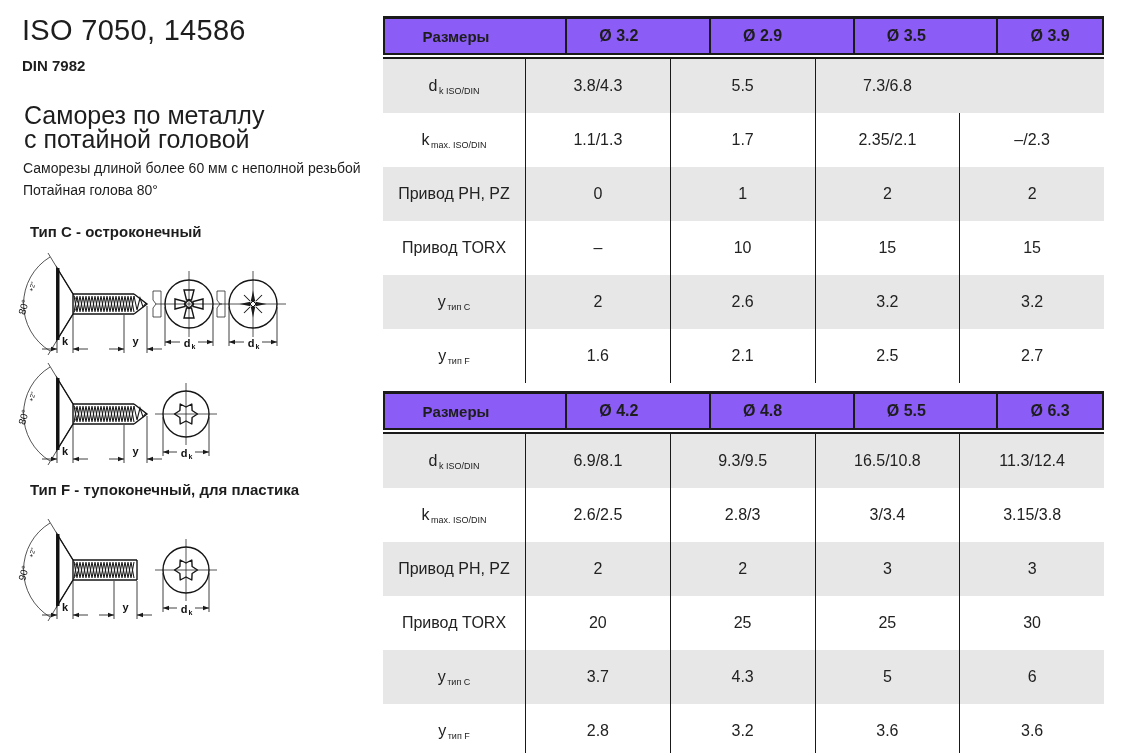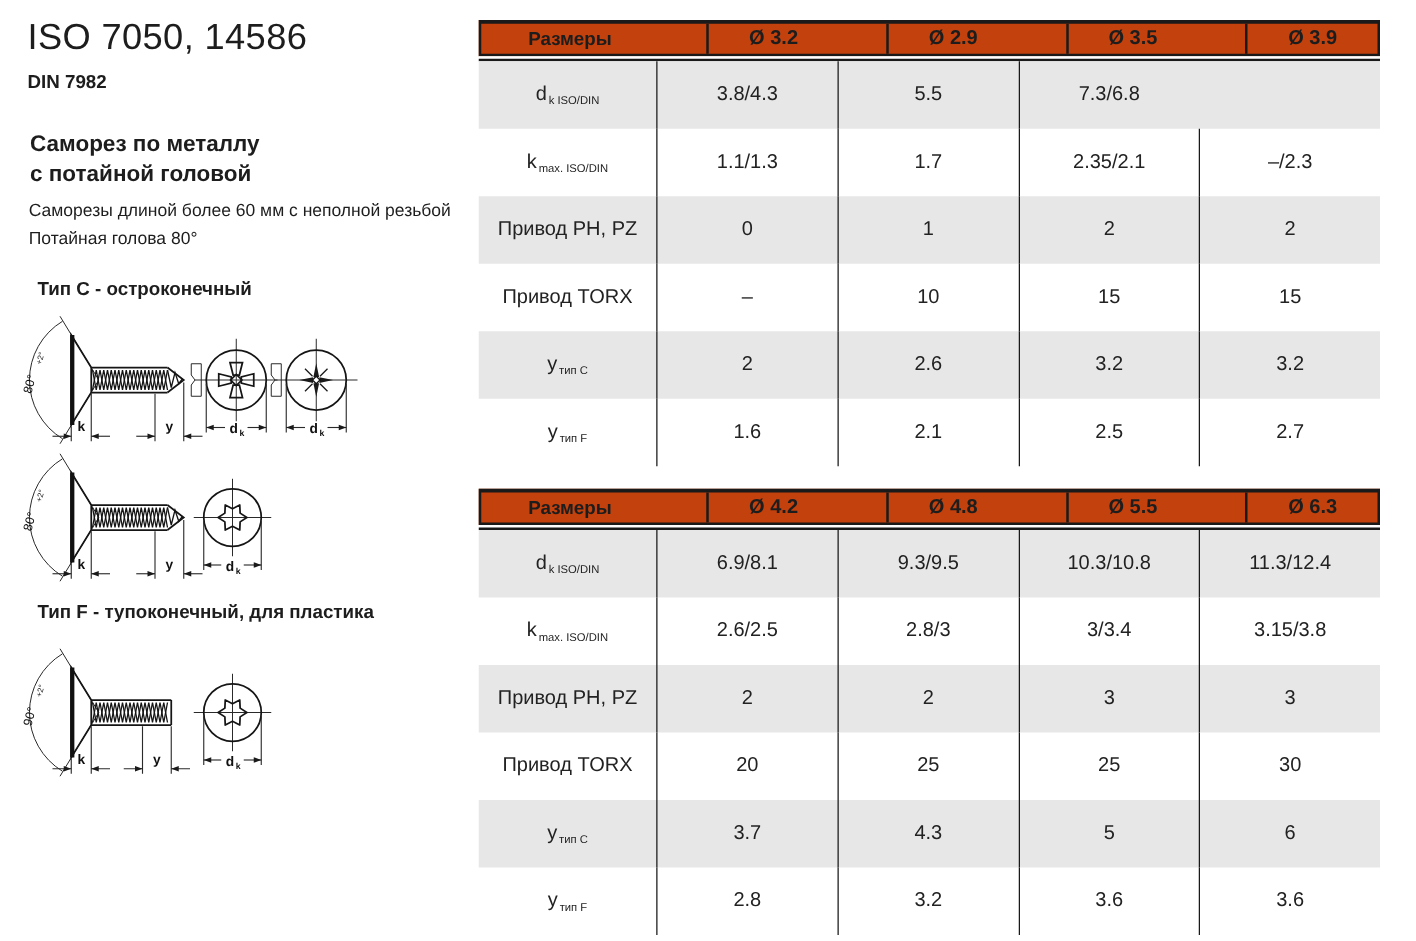--- a/index.html
+++ b/index.html
@@ -2,43 +2,43 @@
 <html><head>
 <meta charset="utf-8">
 <style>
   html,body{margin:0;padding:0;background:#fff;}
   body{width:1133px;height:753px;position:relative;overflow:hidden;
        font-family:"Liberation Sans","DejaVu Sans",sans-serif;color:#1d1d1d;}
   .abs{position:absolute;}
   
   .title{left:22px;top:14px;font-size:29px;font-weight:normal;letter-spacing:.3px;}
   .din{left:22px;top:57px;font-size:15px;font-weight:bold;}
-  .prod{left:24px;top:103px;font-size:18px;font-weight:bold;line-height:24px;}
+  .prod{left:24px;top:103px;font-size:25px;font-weight:normal;line-height:24px;}
   .desc1{left:23px;top:160px;font-size:14px;}
   .desc2{left:23px;top:182px;font-size:14px;}
   .typeh{font-size:15px;font-weight:bold;}
   .typec{left:30px;top:223px;}
   .typef{left:30px;top:481px;}
   svg{overflow:visible;}
   svg line,svg path,svg polyline,svg polygon,svg circle{vector-effect:non-scaling-stroke;}
   .st{stroke:#151515;stroke-width:1.4;fill:none;}
   .thin{stroke:#2a2a2a;stroke-width:.8;fill:none;}
   .zig{stroke:#151515;stroke-width:1.05;fill:none;}
   .dim{stroke:#2a2a2a;stroke-width:.9;fill:none;}
   .arw{fill:#1a1a1a;stroke:none;}
   .dimtx{font-size:11px;font-weight:bold;fill:#111;}
   .dimsub{font-size:7px;font-weight:bold;fill:#111;}
   .angtx{font-size:10px;fill:#111;}
   .angtol{font-size:6.5px;fill:#111;}
   
   .dtable{position:absolute;left:383px;width:721px;}
   .t1{top:16px;} .t2{top:391px;}
   .thead{display:grid;grid-template-columns:142px repeat(4,1fr);
-         background:#c2410c;border-top:3px solid #1a1a1a;border-bottom:2px solid #1a1a1a;
-         border-left:2px solid #1a1a1a;border-right:2px solid #1a1a1a;box-sizing:border-box;height:29px;gap:38px;}
+         background:#8b5cf6;border-top:3px solid #1a1a1a;border-bottom:2px solid #1a1a1a;
+         border-left:2px solid #1a1a1a;border-right:2px solid #1a1a1a;box-sizing:border-box;height:39px;gap:38px;}
   .hc{display:flex;align-items:center;justify-content:center;font-weight:bold;font-size:15px;}
   .hc:not(.first){border-left:2px solid #1a1a1a;font-size:16px;}
   .dblgap{height:2px;background:#fff;}
   .dblrule{height:2px;background:#1a1a1a;}
   .trow{display:grid;grid-template-columns:142px repeat(4,1fr);height:54px;}
   .trow.alt{background:#e7e7e7;}
   .tc{display:flex;align-items:center;justify-content:center;font-size:16px;color:#222;}
   .tc.val{border-left:1.6px solid #191919;}
   .lm{font-size:16px;}
   .ls{font-size:9px;margin-left:1.5px;transform:translateY(4.5px);}
@@ -307,21 +307,21 @@
   <div class="dblgap"></div>
   <div class="dblrule"></div>
   <div class="tbody">
       <div class="trow alt">
         <div class="tc label">
           <span class="lm">d</span>
           <span class="ls">k ISO/DIN</span>
         </div>
         <div class="tc val">6.9/8.1</div>
         <div class="tc val">9.3/9.5</div>
-        <div class="tc val">10.3/10.8</div>
+        <div class="tc val">16.5/10.8</div>
         <div class="tc val">11.3/12.4</div>
       </div>
       <div class="trow">
         <div class="tc label">
           <span class="lm">k</span>
           <span class="ls">max. ISO/DIN</span>
         </div>
         <div class="tc val">2.6/2.5</div>
         <div class="tc val">2.8/3</div>
         <div class="tc val">3/3.4</div>

